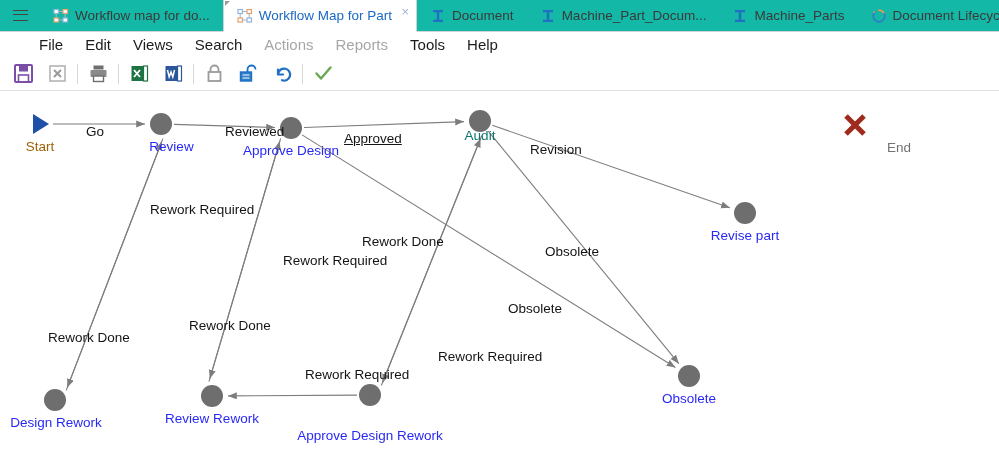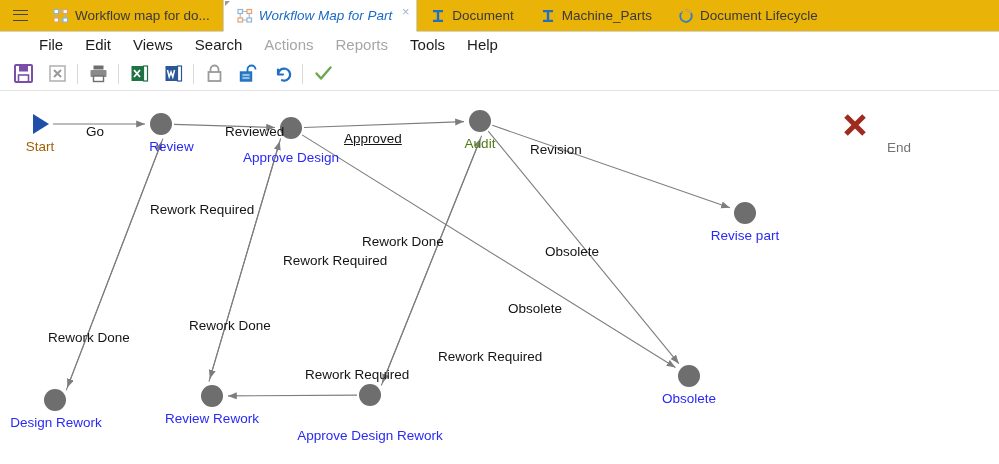--- a/index.html
+++ b/index.html
@@ -11,21 +11,21 @@
     height: 464px;
     background: #ffffff;
     font-family: "Liberation Sans", sans-serif;
     overflow: hidden;
   }
 
   
   .tabstrip {
     position: relative;
     height: 31px;
-    background: #eab308;
+    background: #14b8a6;
     border-bottom: 1px solid #d4d4d4;
     display: flex;
     align-items: stretch;
   }
   .hamburger {
     width: 40px;
     display: flex;
     align-items: center;
     justify-content: center;
     flex: 0 0 auto;
@@ -58,21 +58,20 @@
     flex: 0 0 auto;
   }
   .tab.active {
     background: #ffffff;
     color: #1a69c4;
     border: 1px solid #d0d0d0;
     border-bottom: 1px solid #ffffff;
     border-top: none;
     margin-bottom: -1px;
     padding-right: 24px;
-    font-style: italic;
   }
   .tab.active::before {
     content: "";
     position: absolute;
     left: 1px; top: 1px;
     width: 0; height: 0;
     border-left: 5px solid #9a9a9a;
     border-bottom: 5px solid transparent;
   }
   .tab-close {
@@ -175,20 +174,26 @@
     <span class="tab-close">×</span>
   </div>
 
   <div class="tab">
     <svg class="tab-ico" viewBox="0 0 16 16">
       <path d="M3 2h10v2.2H9.2v7.6H13V14H3v-2.2h3.8V4.2H3z" fill="#1f6fc4"></path>
     </svg>
     <span>Document</span>
   </div>
 
+  <div class="tab">
+    <svg class="tab-ico" viewBox="0 0 16 16">
+      <path d="M3 2h10v2.2H9.2v7.6H13V14H3v-2.2h3.8V4.2H3z" fill="#1f6fc4"></path>
+    </svg>
+    <span>Machine_Part_Docum...</span>
+  </div>
 
   <div class="tab">
     <svg class="tab-ico" viewBox="0 0 16 16">
       <path d="M3 2h10v2.2H9.2v7.6H13V14H3v-2.2h3.8V4.2H3z" fill="#1f6fc4"></path>
     </svg>
     <span>Machine_Parts</span>
   </div>
 
   <div class="tab">
     <svg class="tab-ico" viewBox="0 0 16 16">
@@ -320,22 +325,22 @@
       <div class="edge-label" style="left: 48px; top: 239px; color: rgb(20, 20, 20);">Rework Done</div>
       <div class="edge-label" style="left: 283px; top: 162px; color: rgb(20, 20, 20);">Rework Required</div>
       <div class="edge-label" style="left: 189px; top: 227px; color: rgb(20, 20, 20);">Rework Done</div>
       <div class="edge-label" style="left: 438px; top: 258px; color: rgb(20, 20, 20);">Rework Required</div>
       <div class="edge-label" style="left: 362px; top: 143px; color: rgb(20, 20, 20);">Rework Done</div>
       <div class="edge-label" style="left: 305px; top: 276px; color: rgb(20, 20, 20);">Rework Required</div>
       <div class="edge-label" style="left: 545px; top: 153px; color: rgb(20, 20, 20);">Obsolete</div>
       <div class="edge-label" style="left: 508px; top: 210px; color: rgb(20, 20, 20);">Obsolete</div>
       <div class="node-label" style="left: 40px; top: 48px; color: #a16207;">Start</div>
       <div class="node-label" style="left: 161px; top: 48px; color: rgb(41, 41, 245); padding-left: 21px;">Review</div>
-      <div class="node-label" style="left: 291px; top: 52px; color: rgb(41, 41, 245); margin-top: 7px;">Approve Design</div>
-      <div class="node-label" style="left: 480px; top: 45px; color: #4d7c0f;">Audit</div>
+      <div class="node-label" style="left: 291px; top: 52px; color: rgb(41, 41, 245);">Approve Design</div>
+      <div class="node-label" style="left: 480px; top: 37px; color: #0f766e;">Audit</div>
       <div class="node-label" style="left: 855px; top: 49px; color: #737373; margin-left: 44px;">End</div>
       <div class="node-label" style="left: 745px; top: 137px; color: rgb(41, 41, 245);">Revise part</div>
       <div class="node-label" style="left: 689px; top: 300px; color: rgb(41, 41, 245);">Obsolete</div>
       <div class="node-label" style="left: 56px; top: 324px; color: rgb(41, 41, 245);">Design Rework</div>
       <div class="node-label" style="left: 212px; top: 320px; color: rgb(41, 41, 245);">Review Rework</div>
       <div class="node-label" style="left: 370px; top: 337px; color: rgb(41, 41, 245);">Approve Design Rework</div>
     </div>
 </div>
 
 </body></html>

